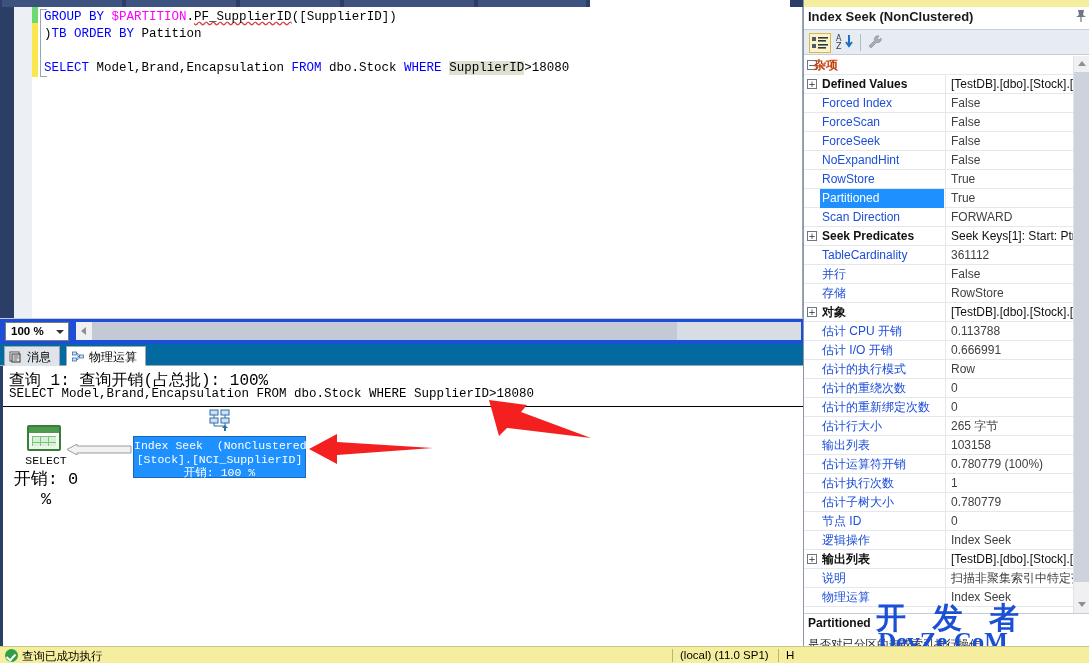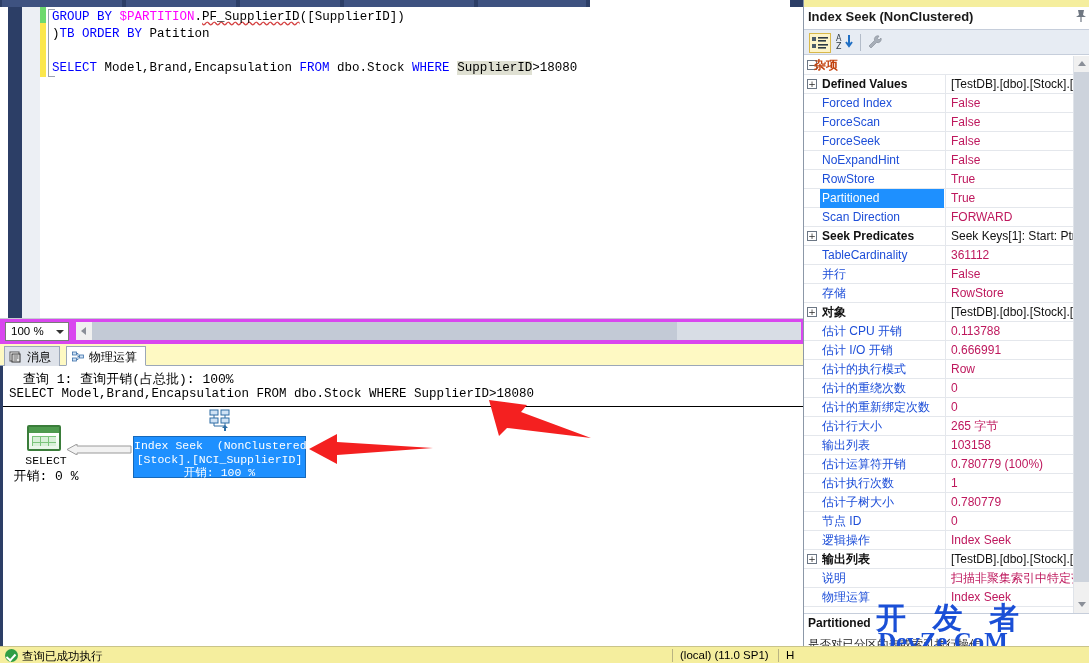--- a/index.html
+++ b/index.html
@@ -28,21 +28,20 @@
     background: #3e5280;
   }
   #tabstrip .tabbit.active { background: #ffffff; }
 
   
   #editor-pane {
     position: absolute; left: 0; top: 7px;
     width: 803px; height: 311px;
     background: #ffffff;
     border-right: 1px solid #9ba7b8;
-    margin-left: 8px;
   }
   #editor-leftband {
     position: absolute; left: 0; top: 0; width: 14px; height: 100%;
     background: #2c3e66;
   }
   #editor-indicator {
     position: absolute; left: 14px; top: 0; width: 18px; height: 100%;
     background: #eceff4;
   }
   #editor-changebar-green {
@@ -72,22 +71,23 @@
   .squiggle {
     text-decoration: underline wavy #d43f3f;
     text-decoration-skip-ink: none;
   }
   .hl-ident { background: #dfe0d2; }
 
   
   #editor-bottombar {
     position: absolute; left: 0; top: 318px;
     width: 803px; height: 26px;
-    background: #d946ef;
+    background: #1d4ed8;
     border-top: 1px solid #c8ccd4;
+    font-weight: bold;
   }
   #zoom-combo {
     position: absolute; left: 5px; top: 3px;
     width: 64px; height: 19px;
     background: #ffffff;
     border: 1px solid #7a7a7a;
     font-size: 11.5px;
     line-height: 17px;
     padding-left: 5px;
     color: #000;
@@ -113,21 +113,21 @@
     width: 0; height: 0;
     border-top: 4px solid transparent;
     border-bottom: 4px solid transparent;
     border-right: 5px solid #8a8f98;
   }
 
   
   #results-tabs {
     position: absolute; left: 0; top: 344px;
     width: 803px; height: 22px;
-    background: #fef9c3;
+    background: #0369a1;
     border-bottom: 1px solid #9ba7b8;
   }
   .rtab {
     position: absolute; top: 2px; height: 20px;
     padding: 2px 8px 0 22px;
     font-size: 12px;
     color: #000;
     border: 1px solid #9ba7b8;
     border-bottom: none;
     background: #dfe3ea;
@@ -140,23 +140,23 @@
   }
 
   
   #plan {
     position: absolute; left: 0; top: 366px;
     width: 803px; height: 280px;
     background: #ffffff;
     border-left: 3px solid #2c3e66;
   }
   #plan-line1 {
-    position: absolute; left: 20px; top: 4px;
+    position: absolute; left: 6px; top: 4px;
     font-family: "Liberation Mono", monospace;
-    font-size: 13px;
+    font-size: 16px;
     color: #000;
     white-space: pre;
   }
   #plan-line2 {
     position: absolute; left: 6px; top: 21px;
     font-family: "Liberation Mono", monospace;
     font-size: 12.5px;
     color: #000;
     white-space: pre;
   }
@@ -186,21 +186,21 @@
   #select-label {
     position: absolute; left: 13px; top: 88px;
     width: 60px; text-align: center;
     font-family: "Liberation Mono", monospace;
     font-size: 11.5px; color: #000;
   }
   #select-cost {
     position: absolute; left: 8px; top: 101px;
     width: 70px; text-align: center;
     font-family: "Liberation Mono", monospace;
-    font-size: 13px; color: #000;
+    font-size: 17px; color: #000;
   }
 
   #seek-icon {
     position: absolute; left: 205px; top: 42px;
     width: 26px; height: 24px;
   }
   #seek-node {
     position: absolute; left: 130px; top: 70px;
     width: 173px; height: 42px;
     background: #1e90ff;
@@ -330,21 +330,21 @@
     color: #1d4ed8;
     overflow: hidden;
   }
   .row .lbl.bold { color: #111; font-weight: bold; }
   .row .lbl.cat  { color: #c2410c; font-weight: bold; left: 10px; }
   .row .val {
     position: absolute; left: 141px; top: 0;
     width: 129px; height: 19px;
     line-height: 18px;
     font-size: 12px;
-    color: #be185d;
+    color: #404040;
     overflow: hidden;
     border-left: 1px solid #e4e7ec;
     padding-left: 5px;
   }
   .row .val.dark { color: #111; }
   .row.category { border-bottom: 1px solid #e4e7ec; }
   .row.category .lbl { width: 240px; }
   .row.selected .lbl {
     background: #1e90ff;
     color: #ffffff;

